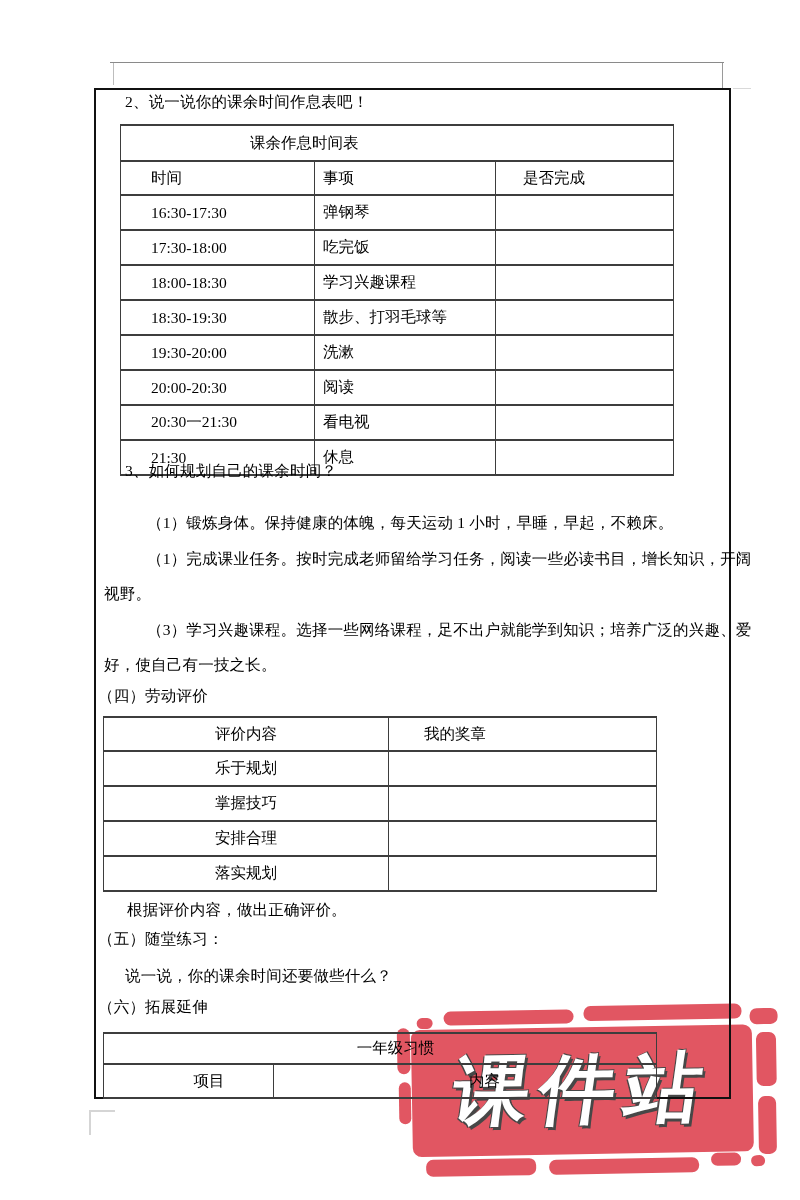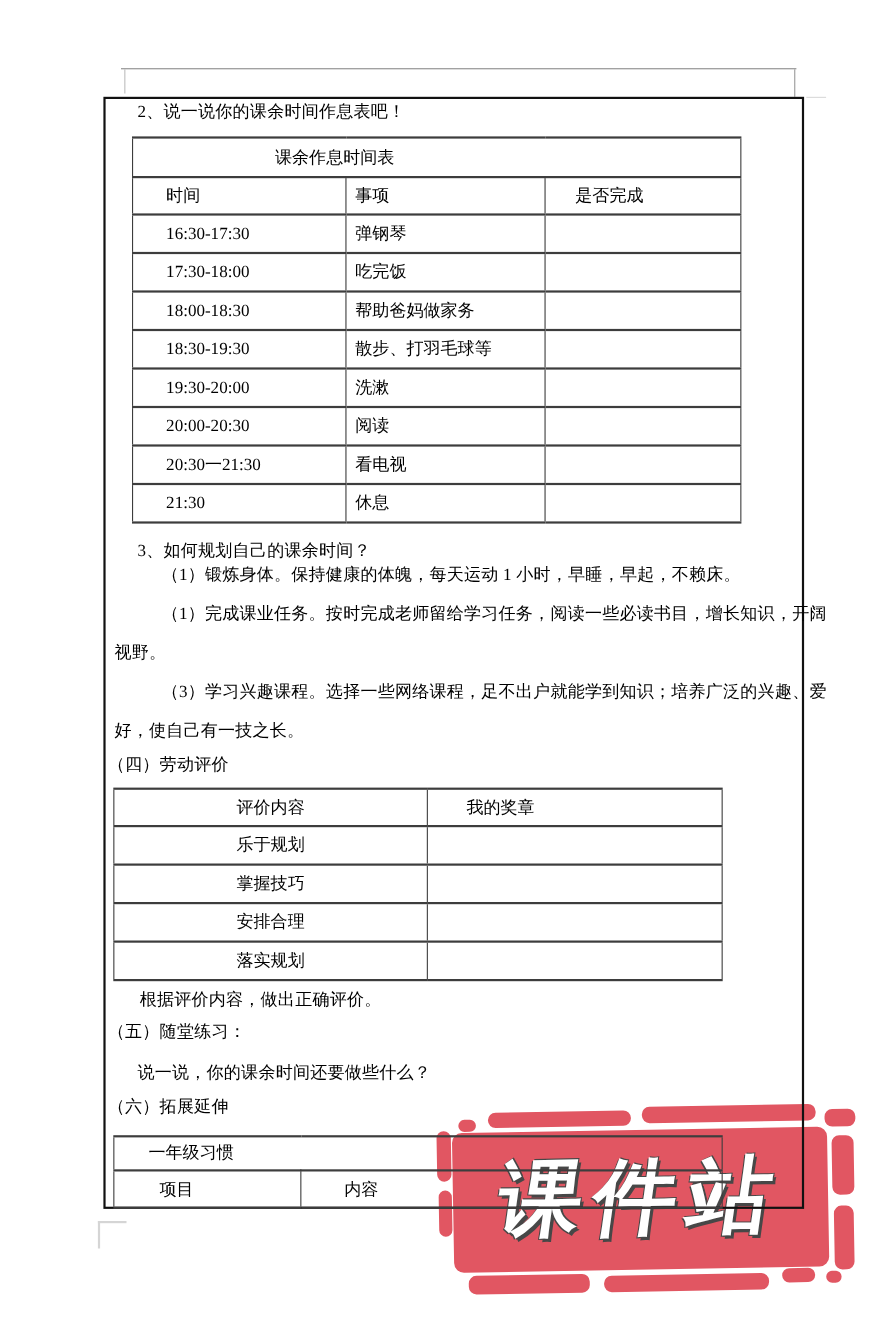--- a/index.html
+++ b/index.html
@@ -120,21 +120,21 @@
       <td class="c2">弹钢琴</td>
       <td class="c3"></td>
     </tr>
     <tr class="r35">
       <td class="c1">17:30-18:00</td>
       <td class="c2">吃完饭</td>
       <td class="c3"></td>
     </tr>
     <tr class="r35">
       <td class="c1">18:00-18:30</td>
-      <td class="c2">帮助爸妈做家务</td>
+      <td class="c2">学习兴趣课程</td>
       <td class="c3"></td>
     </tr>
     <tr class="r35">
       <td class="c1">18:30-19:30</td>
       <td class="c2">散步、打羽毛球等</td>
       <td class="c3"></td>
     </tr>
     <tr class="r35">
       <td class="c1">19:30-20:00</td>
       <td class="c2">洗漱</td>
@@ -151,21 +151,21 @@
       <td class="c3"></td>
     </tr>
     <tr class="r35">
       <td class="c1">21:30</td>
       <td class="c2">休息</td>
       <td class="c3"></td>
     </tr>
   </tbody>
     </table>
 
-  <div class="tline" style="left:29px;top:399px;">3、如何规划自己的课余时间？</div>
+  <div class="tline" style="left:29px;top:369px;">3、如何规划自己的课余时间？</div>
   <div class="tline" style="left:51px;top:421px;">（1）锻炼身体。保持健康的体魄，每天运动 1 小时，早睡，早起，不赖床。</div>
   <div class="tline" style="left:51px;top:457px;">（1）完成课业任务。按时完成老师留给学习任务，阅读一些必读书目，增长知识，开阔</div>
   <div class="tline" style="left:8px;top:492px;">视野。</div>
   <div class="tline" style="left:51px;top:528px;">（3）学习兴趣课程。选择一些网络课程，足不出户就能学到知识；培养广泛的兴趣、爱</div>
   <div class="tline" style="left:8px;top:563px;">好，使自己有一技之长。</div>
 
   <div class="tline" style="left:2px;top:594px;">（四）劳动评价</div>
   <table class="tbl" style="left:7px;top:626px;width:553px;padding-left:27px;">
     <colgroup>
         <col style="width:285px">
@@ -193,21 +193,21 @@
       <td class="e2"></td>
     </tr>
   </tbody>
     </table>
   <div class="tline" style="left:31px;top:808px;">根据评价内容，做出正确评价。</div>
 
   <div class="tline" style="left:2px;top:837px;text-align:right;">（五）随堂练习：</div>
   <div class="tline" style="left:29px;top:874px;">说一说，你的课余时间还要做些什么？</div>
 
   <div class="tline" style="left:2px;top:905px;">（六）拓展延伸</div>
-  <table class="tbl" style="left:7px;top:942px;width:553px;">
+  <table class="tbl" style="left:7px;top:942px;width:553px;text-align:center;">
     <colgroup>
         <col style="width:170px">
         <col style="width:383px">
       </colgroup>
     <tbody>
         <tr class="r31">
       <td colspan="2" class="g-full">一年级习惯</td>
     </tr>
     <tr class="r34">
       <td class="g1">项目</td>

